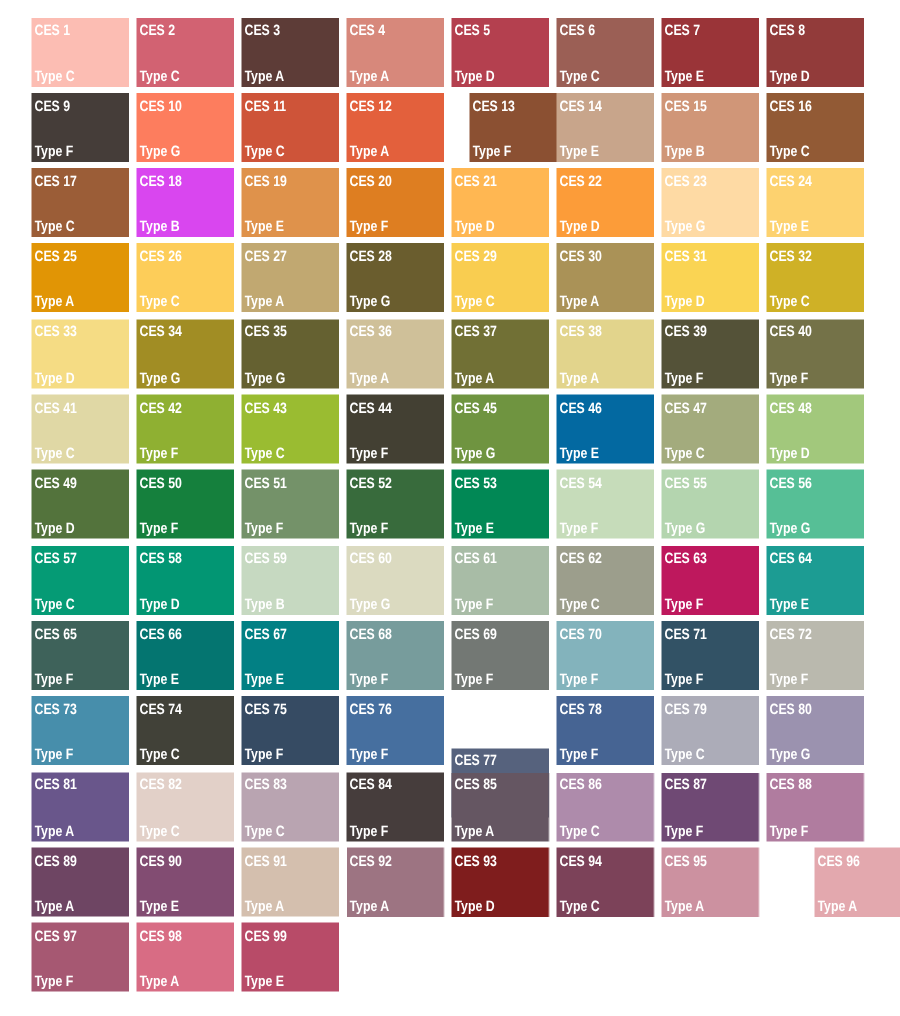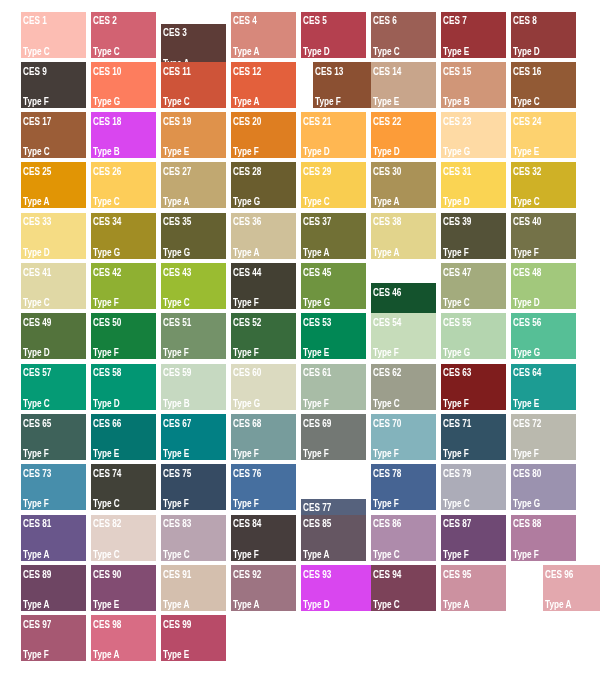--- a/index.html
+++ b/index.html
@@ -20,21 +20,21 @@
 
 <div id="grid">
 <div class="sw" style="left: 0px; top: 0px; background-color: rgb(252, 189, 179);">
       <span class="id">CES 1</span>
       <span class="ty">Type C</span>
     </div>
 <div class="sw" style="left: 70px; top: 0px; background-color: rgb(210, 98, 114);">
       <span class="id">CES 2</span>
       <span class="ty">Type C</span>
     </div>
-<div class="sw" style="left: 140px; top: 12px; background-color: rgb(93, 60, 55);">
+<div class="sw" style="left: 140px; top: 0px; background-color: rgb(93, 60, 55);">
       <span class="id">CES 3</span>
       <span class="ty">Type A</span>
     </div>
 <div class="sw" style="left: 210px; top: 0px; background-color: rgb(215, 136, 123);">
       <span class="id">CES 4</span>
       <span class="ty">Type A</span>
     </div>
 <div class="sw" style="left: 280px; top: 0px; background-color: rgb(180, 64, 79);">
       <span class="id">CES 5</span>
       <span class="ty">Type D</span>
@@ -192,21 +192,21 @@
       <span class="ty">Type C</span>
     </div>
 <div class="sw" style="left: 210px; top: 251.5px; background-color: rgb(67, 64, 51);">
       <span class="id">CES 44</span>
       <span class="ty">Type F</span>
     </div>
 <div class="sw" style="left: 280px; top: 251.5px; background-color: rgb(111, 148, 64);">
       <span class="id">CES 45</span>
       <span class="ty">Type G</span>
     </div>
-<div class="sw" style="left: 350px; top: 251.5px; background-color: #14532d; margin-top: 20px;">
+<div class="sw" style="left: 350px; top: 251.5px; background-color: #0369a1;">
       <span class="id">CES 46</span>
       <span class="ty">Type E</span>
     </div>
 <div class="sw" style="left: 420px; top: 251.5px; background-color: rgb(163, 171, 125);">
       <span class="id">CES 47</span>
       <span class="ty">Type C</span>
     </div>
 <div class="sw" style="left: 490px; top: 251.5px; background-color: rgb(162, 200, 124);">
       <span class="id">CES 48</span>
       <span class="ty">Type D</span>
@@ -260,21 +260,21 @@
       <span class="ty">Type G</span>
     </div>
 <div class="sw" style="left: 280px; top: 352.1px; background-color: rgb(168, 188, 166);">
       <span class="id">CES 61</span>
       <span class="ty">Type F</span>
     </div>
 <div class="sw" style="left: 350px; top: 352.1px; background-color: rgb(156, 158, 140);">
       <span class="id">CES 62</span>
       <span class="ty">Type C</span>
     </div>
-<div class="sw" style="left: 420px; top: 352.1px; background-color: #7f1d1d;">
+<div class="sw" style="left: 420px; top: 352.1px; background-color: #be185d;">
       <span class="id">CES 63</span>
       <span class="ty">Type F</span>
     </div>
 <div class="sw" style="left: 490px; top: 352.1px; background-color: rgb(28, 156, 147);">
       <span class="id">CES 64</span>
       <span class="ty">Type E</span>
     </div>
 <div class="sw" style="left: 0px; top: 402.4px; background-color: rgb(62, 98, 90);">
       <span class="id">CES 65</span>
       <span class="ty">Type F</span>
@@ -380,21 +380,21 @@
       <span class="ty">Type E</span>
     </div>
 <div class="sw" style="left: 140px; top: 553.3px; background-color: rgb(212, 191, 174);">
       <span class="id">CES 91</span>
       <span class="ty">Type A</span>
     </div>
 <div class="sw" style="left: 210px; top: 553.3px; background-color: rgb(157, 116, 130);">
       <span class="id">CES 92</span>
       <span class="ty">Type A</span>
     </div>
-<div class="sw" style="left: 280px; top: 553.3px; background-color: #d946ef; padding-left: 18px;">
+<div class="sw" style="left: 280px; top: 553.3px; background-color: #7f1d1d;">
       <span class="id">CES 93</span>
       <span class="ty">Type D</span>
     </div>
 <div class="sw" style="left: 350px; top: 553.3px; background-color: rgb(124, 66, 89);">
       <span class="id">CES 94</span>
       <span class="ty">Type C</span>
     </div>
 <div class="sw" style="left: 420px; top: 553.3px; background-color: rgb(204, 145, 160);">
       <span class="id">CES 95</span>
       <span class="ty">Type A</span>

